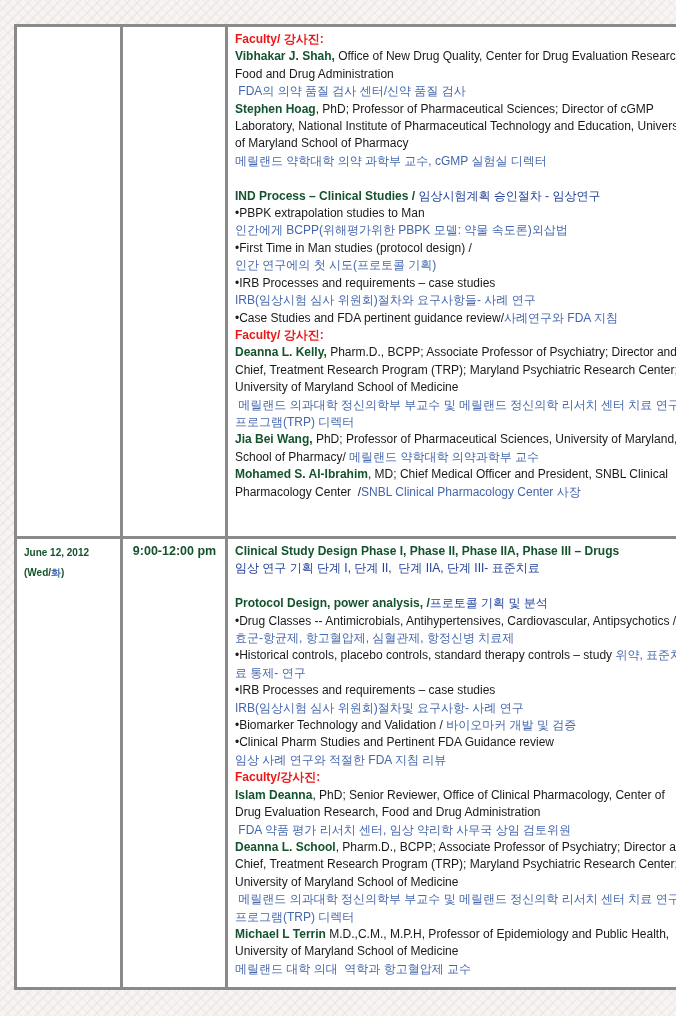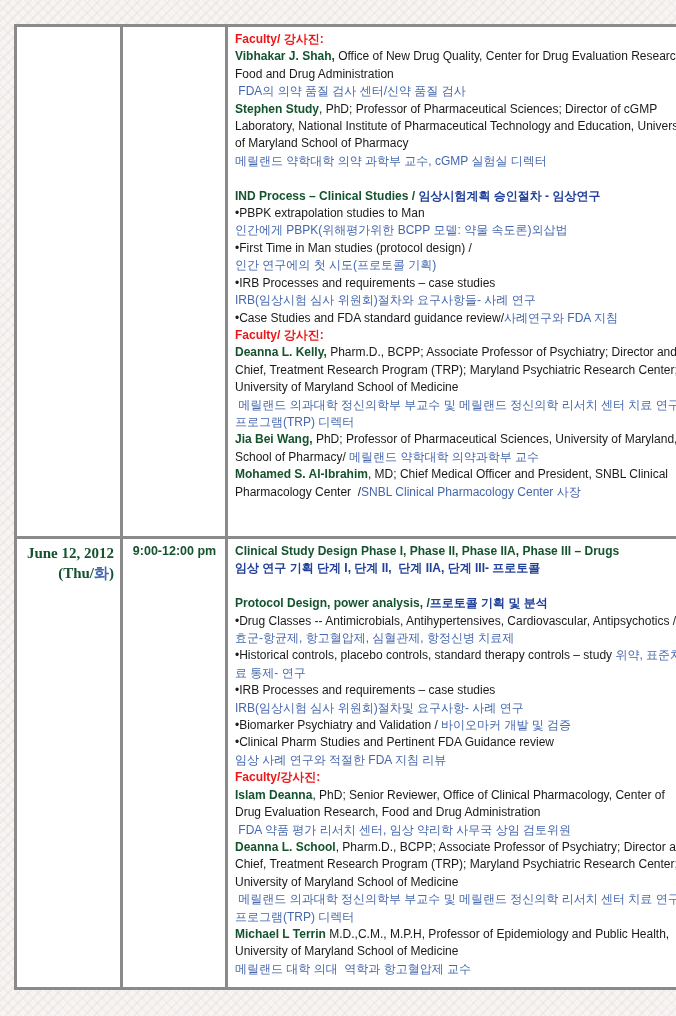--- a/index.html
+++ b/index.html
@@ -47,94 +47,93 @@
   }
   .para { white-space: pre-wrap; }
 
   td.col-time .content {
     text-align: center;
     font-weight: bold;
     font-size: 12.5px;
   }
   td.col-date { vertical-align: middle; }
   td.col-date .content {
-    text-align: right;
+    text-align: left;
     font-weight: bold;
-    font-size: 15px;
+    font-size: 10px;
     line-height: 20px;
-    font-family: Liberation Serif, serif;
   }
 
   .run-n  { color: #1a1a1a; }
   .run-b  { color: #14532d; font-weight: bold; }
   .run-r  { color: var(--red); font-weight: bold; }
   .run-k  { color: var(--blue); }
   .run-kb { color: var(--blue); font-weight: bold; }
-  .run-h  { color: var(--navy); font-weight: bold; }
+  .run-h  { color: var(--navy); font-weight: normal; }
 </style>
 </head>
 <body>
 
 <div class="page">
   <table class="schedule">
     <tbody>
         <tr class="row-1">
       <td class="col-date">
         <div class="content"></div>
       </td>
       <td class="col-time">
         <div class="content"></div>
       </td>
       <td class="col-body">
         <div class="content">
               <div class="para"><span class="run-r">Faculty/ 강사진:</span></div>
               <div class="para"><span class="run-b">Vibhakar J. Shah, </span><span class="run-n">Office of New Drug Quality, Center for Drug Evaluation Research, Food and Drug Administration</span></div>
               <div class="para"><span class="run-k"> FDA의 의약 품질 검사 센터/신약 품질 검사</span></div>
-              <div class="para"><span class="run-b">Stephen Study</span><span class="run-n">, PhD; Professor of Pharmaceutical Sciences; Director of cGMP Laboratory, National Institute of Pharmaceutical Technology and Education, University of Maryland School of Pharmacy</span></div>
+              <div class="para"><span class="run-b">Stephen Hoag</span><span class="run-n">, PhD; Professor of Pharmaceutical Sciences; Director of cGMP Laboratory, National Institute of Pharmaceutical Technology and Education, University of Maryland School of Pharmacy</span></div>
               <div class="para"><span class="run-k">메릴랜드 약학대학 의약 과학부 교수, cGMP 실험실 디렉터</span></div>
               <div class="para">&nbsp;</div>
               <div class="para"><span class="run-b">IND Process – Clinical Studies / </span><span class="run-h">임상시험계획 승인절차 - 임상연구</span></div>
               <div class="para"><span class="run-n">•PBPK extrapolation studies to Man</span></div>
-              <div class="para"><span class="run-k">인간에게 PBPK(위해평가위한 BCPP 모델: 약물 속도론)외삽법</span></div>
+              <div class="para"><span class="run-k">인간에게 BCPP(위해평가위한 PBPK 모델: 약물 속도론)외삽법</span></div>
               <div class="para"><span class="run-n">•First Time in Man studies (protocol design) /</span></div>
               <div class="para"><span class="run-k">인간 연구에의 첫 시도(프로토콜 기획)</span></div>
               <div class="para"><span class="run-n">•IRB Processes and requirements – case studies</span></div>
               <div class="para"><span class="run-k">IRB(임상시험 심사 위원회)절차와 요구사항들- 사례 연구</span></div>
-              <div class="para"><span class="run-n">•Case Studies and FDA standard guidance review/</span><span class="run-k">사례연구와 FDA 지침</span></div>
+              <div class="para"><span class="run-n">•Case Studies and FDA pertinent guidance review/</span><span class="run-k">사례연구와 FDA 지침</span></div>
               <div class="para"><span class="run-r">Faculty/ 강사진:</span></div>
               <div class="para"><span class="run-b">Deanna L. Kelly, </span><span class="run-n">Pharm.D., BCPP; Associate Professor of Psychiatry; Director and Chief, Treatment Research Program (TRP); Maryland Psychiatric Research Center; University of Maryland School of Medicine</span></div>
               <div class="para"><span class="run-k"> 메릴랜드 의과대학 정신의학부 부교수 및 메릴랜드 정신의학 리서치 센터 치료 연구 프로그램(TRP) 디렉터</span></div>
               <div class="para"><span class="run-b">Jia Bei Wang, </span><span class="run-n">PhD; Professor of Pharmaceutical Sciences, University of Maryland, School of Pharmacy/</span><span class="run-k"> 메릴랜드 약학대학 의약과학부 교수</span></div>
               <div class="para"><span class="run-b">Mohamed S. Al-Ibrahim</span><span class="run-n">, MD; Chief Medical Officer and President, SNBL Clinical Pharmacology Center  /</span><span class="run-k">SNBL Clinical Pharmacology Center 사장</span></div>
             </div>
       </td>
     </tr>
     <tr class="row-2">
       <td class="col-date">
         <div class="content">
               <div class="para"><span class="run-b">June 12, 2012</span></div>
-              <div class="para"><span class="run-b">(Thu/</span><span class="run-kb">화</span><span class="run-b">)</span></div>
+              <div class="para"><span class="run-b">(Wed/</span><span class="run-kb">화</span><span class="run-b">)</span></div>
             </div>
       </td>
       <td class="col-time">
         <div class="content">
               <div class="para"><span class="run-b">9:00-12:00 pm</span></div>
             </div>
       </td>
       <td class="col-body">
         <div class="content">
               <div class="para"><span class="run-b">Clinical Study Design Phase I, Phase II, Phase IIA, Phase III – Drugs</span></div>
-              <div class="para"><span class="run-h">임상 연구 기획 단계 I, 단계 II,  단계 IIA, 단계 III- 프로토콜</span></div>
+              <div class="para"><span class="run-h">임상 연구 기획 단계 I, 단계 II,  단계 IIA, 단계 III- 표준치료</span></div>
               <div class="para">&nbsp;</div>
               <div class="para"><span class="run-b">Protocol Design, power analysis, /</span><span class="run-h">프로토콜 기획 및 분석</span></div>
               <div class="para"><span class="run-n">•Drug Classes -- Antimicrobials, Antihypertensives, Cardiovascular, Antipsychotics /</span><span class="run-k">약효군-항균제, 항고혈압제, 심혈관제, 항정신병 치료제</span></div>
               <div class="para"><span class="run-n">•Historical controls, placebo controls, standard therapy controls – study </span><span class="run-k">위약, 표준치료 통제- 연구</span></div>
               <div class="para"><span class="run-n">•IRB Processes and requirements – case studies</span></div>
               <div class="para"><span class="run-k">IRB(임상시험 심사 위원회)절차및 요구사항- 사례 연구</span></div>
-              <div class="para"><span class="run-n">•Biomarker Psychiatry and Validation / </span><span class="run-k">바이오마커 개발 및 검증</span></div>
+              <div class="para"><span class="run-n">•Biomarker Technology and Validation / </span><span class="run-k">바이오마커 개발 및 검증</span></div>
               <div class="para"><span class="run-n">•Clinical Pharm Studies and Pertinent FDA Guidance review</span></div>
               <div class="para"><span class="run-k">임상 사례 연구와 적절한 FDA 지침 리뷰</span></div>
               <div class="para"><span class="run-r">Faculty/강사진:</span></div>
               <div class="para"><span class="run-b">Islam Deanna</span><span class="run-n">, PhD; Senior Reviewer, Office of Clinical Pharmacology, Center of Drug Evaluation Research, Food and Drug Administration</span></div>
               <div class="para"><span class="run-k"> FDA 약품 평가 리서치 센터, 임상 약리학 사무국 상임 검토위원</span></div>
               <div class="para"><span class="run-b">Deanna L. School</span><span class="run-n">, Pharm.D., BCPP; Associate Professor of Psychiatry; Director and Chief, Treatment Research Program (TRP); Maryland Psychiatric Research Center; University of Maryland School of Medicine</span></div>
               <div class="para"><span class="run-k"> 메릴랜드 의과대학 정신의학부 부교수 및 메릴랜드 정신의학 리서치 센터 치료 연구 프로그램(TRP) 디렉터</span></div>
               <div class="para"><span class="run-b">Michael L Terrin</span><span class="run-n"> M.D.,C.M., M.P.H, Professor of Epidemiology and Public Health, University of Maryland School of Medicine</span></div>
               <div class="para"><span class="run-k">메릴랜드 대학 의대  역학과 항고혈압제 교수</span></div>
             </div>

